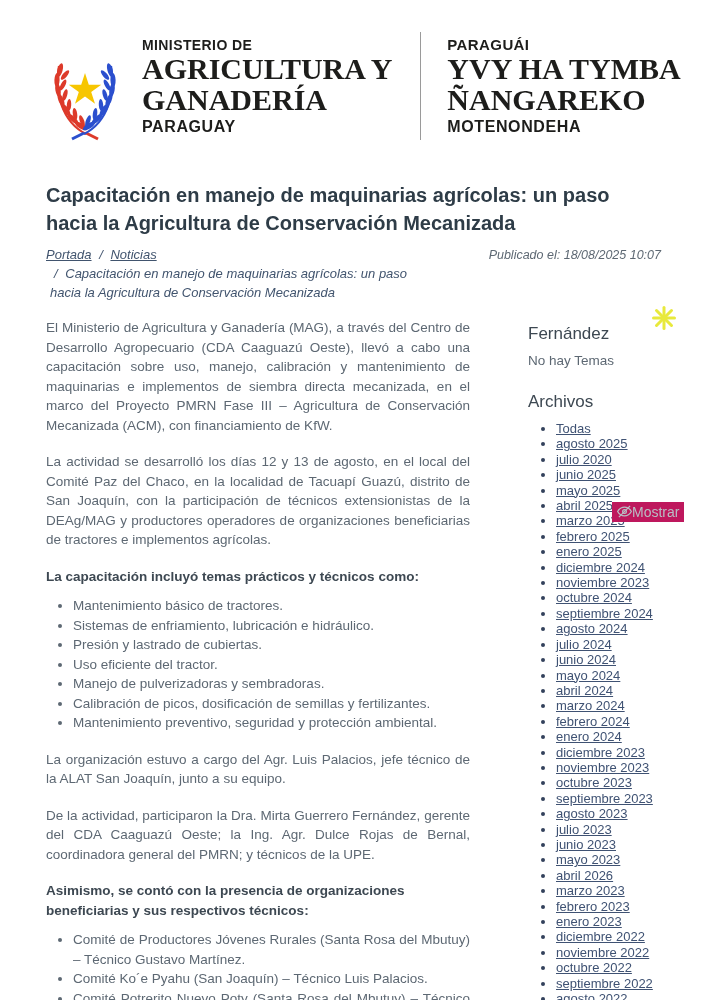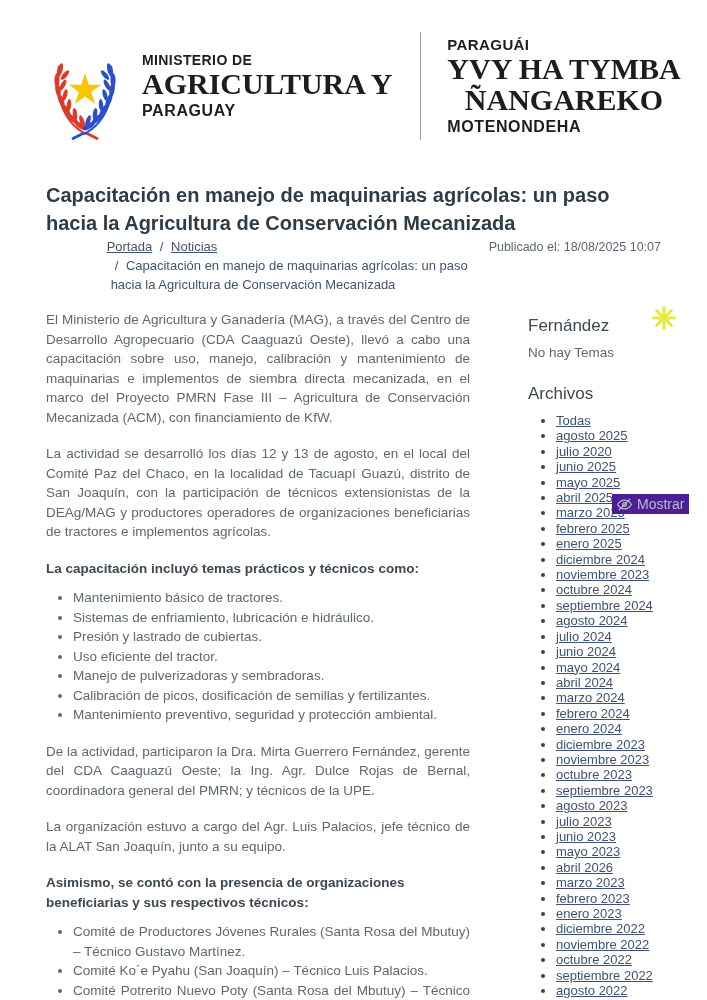--- a/index.html
+++ b/index.html
@@ -6,49 +6,49 @@
   body{
     width:707px;height:1000px;position:relative;overflow:hidden;
     background:#ffffff;font-family:"Liberation Sans",sans-serif;
   }
   
   header{display:flex;align-items:center;padding:30px 0 0 46px;}
   .logo-link{display:flex;align-items:center;text-decoration:none;color:#1d1d1b;}
   .logo-svg{flex:none;}
   .logo-left{margin-left:18px;}
   .hl-small{font-size:14px;font-weight:bold;letter-spacing:.4px;color:#1d1d1b;}
-  .hl-serif{font-family:"Liberation Serif",serif;font-size:30px;font-weight:bold;line-height:31px;color:#1d1d1b;text-align:center;}
+  .hl-serif{font-family:"Liberation Serif",serif;font-size:30px;font-weight:bold;line-height:31px;color:#1d1d1b;}
   .hl-bottom{font-size:16px;font-weight:bold;letter-spacing:.6px;color:#1d1d1b;margin-top:3px;}
   .header-divider{width:1px;height:108px;background:#9a9a9a;margin:0 26px 0 28px;}
   .logo-right .hl-small{font-size:15px;}
   
   main{padding:0 46px;}
   h1{margin:40px 0 0;font-size:20px;line-height:27.5px;color:#2e3c47;max-width:612px;font-weight:bold;}
-  .meta-row{display:flex;justify-content:flex-end;align-items:flex-start;}
+  .meta-row{display:flex;justify-content:space-between;align-items:flex-start;margin-top:8px;font-style:italic;}
   .breadcrumb{font-size:13px;line-height:19px;color:#41546e;max-width:420px;}
   .breadcrumb a{color:#41546e;text-decoration:underline;cursor:pointer;}
   .crumb-sep{margin:0 4px;}
   .crumb-current{display:block;max-width:378px;padding-left:4px;}
   .published{font-size:12.5px;color:#5d6873;padding-top:3px;white-space:nowrap;}
   
   .content-row{display:flex;margin-top:16px;}
   article{width:424px;flex:none;}
   article p{font-size:13.5px;line-height:19.5px;color:#5d6873;text-align:justify;margin:0 0 17px;}
   article h3{font-size:13.5px;line-height:19.5px;color:#3d4852;font-weight:bold;margin:0 0 10px;}
   .article-list{margin:0 0 17px;padding-left:27px;color:#5d6873;}
   .article-list li{font-size:13.5px;line-height:19.5px;text-align:justify;}
   
   aside{width:185px;margin-left:58px;position:relative;padding-top:6px;}
   aside h2{font-size:17px;font-weight:500;color:#3d4852;margin:0 0 9px;}
   .no-temas{font-size:13.5px;color:#5d6873;margin:0 0 24px;}
   .archives{margin:8px 0 0;padding-left:28px;list-style:disc;}
   .archives li{font-size:13px;line-height:15.4px;color:#33415c;}
   .archives a{color:#3f5273;text-decoration:underline;cursor:pointer;}
-  .mostrar{position:absolute;top:184px;left:84px;display:flex;align-items:center;gap:5px;
-    background:#4c1d95;border:none;padding:2px 5px;font-size:14px;color:#b9bfc5;
+  .mostrar{position:absolute;top:184px;left:84px;display:flex;align-items:flex-start;
+    background:#be185d;border:none;padding:2px 5px;font-size:14px;color:#b9bfc5;
     font-family:"Liberation Sans",sans-serif;cursor:pointer;}
   
   .accessibility{position:absolute;top:305px;left:651px;background:none;border:none;padding:0;cursor:pointer;}
 </style>
 </head>
 <body>
 
 <header>
   <a class="logo-link">
     <svg class="logo-svg" width="78" height="112" viewBox="0 0 78 112">
@@ -91,20 +91,21 @@
           <ellipse cx="42" cy="91" rx="6" ry="2.2" transform="rotate(110 42 91)"></ellipse>
         </g>
         <path d="M38 103 L26 109" stroke="#2b4fce" stroke-width="3" fill="none"></path>
       </g>
 
       <polygon points="39,43 42.8,54.7 55.2,54.7 45.2,62 49,73.8 39,66.5 29,73.8 32.8,62 22.8,54.7 35.2,54.7" fill="#f7c600"></polygon>
     </svg>
     <div class="logo-left">
       <div class="hl-small">MINISTERIO DE</div>
       <div class="hl-serif">AGRICULTURA Y</div>
+      <div class="hl-serif">GANADERÍA</div>
       <div class="hl-bottom">PARAGUAY</div>
     </div>
   </a>
   <div class="header-divider"></div>
   <div class="logo-right">
     <div class="hl-small">PARAGUÁI</div>
     <div class="hl-serif">YVY HA TYMBA</div>
     <div class="hl-serif">ÑANGAREKO</div>
     <div class="hl-bottom">MOTENONDEHA</div>
   </div>
@@ -135,22 +136,22 @@
       <h3>La capacitación incluyó temas prácticos y técnicos como:</h3>
       <ul class="article-list">
           <li>Mantenimiento básico de tractores.</li>
           <li>Sistemas de enfriamiento, lubricación e hidráulico.</li>
           <li>Presión y lastrado de cubiertas.</li>
           <li>Uso eficiente del tractor.</li>
           <li>Manejo de pulverizadoras y sembradoras.</li>
           <li>Calibración de picos, dosificación de semillas y fertilizantes.</li>
           <li>Mantenimiento preventivo, seguridad y protección ambiental.</li>
         </ul>
+      <p>La organización estuvo a cargo del Agr. Luis Palacios, jefe técnico de la ALAT San Joaquín, junto a su equipo.</p>
       <p>De la actividad, participaron la Dra. Mirta Guerrero Fernández, gerente del CDA Caaguazú Oeste; la Ing. Agr. Dulce Rojas de Bernal, coordinadora general del PMRN; y técnicos de la UPE.</p>
-      <p>La organización estuvo a cargo del Agr. Luis Palacios, jefe técnico de la ALAT San Joaquín, junto a su equipo.</p>
       <h3>Asimismo, se contó con la presencia de organizaciones beneficiarias y sus respectivos técnicos:</h3>
       <ul class="article-list">
           <li>Comité de Productores Jóvenes Rurales (Santa Rosa del Mbutuy) – Técnico Gustavo Martínez.</li>
           <li>Comité Ko´e Pyahu (San Joaquín) – Técnico Luis Palacios.</li>
           <li>Comité Potrerito Nuevo Poty (Santa Rosa del Mbutuy) – Técnico Jorge Martínez.</li>
         </ul>
 
     </article>
 
     <aside class="sidebar">

